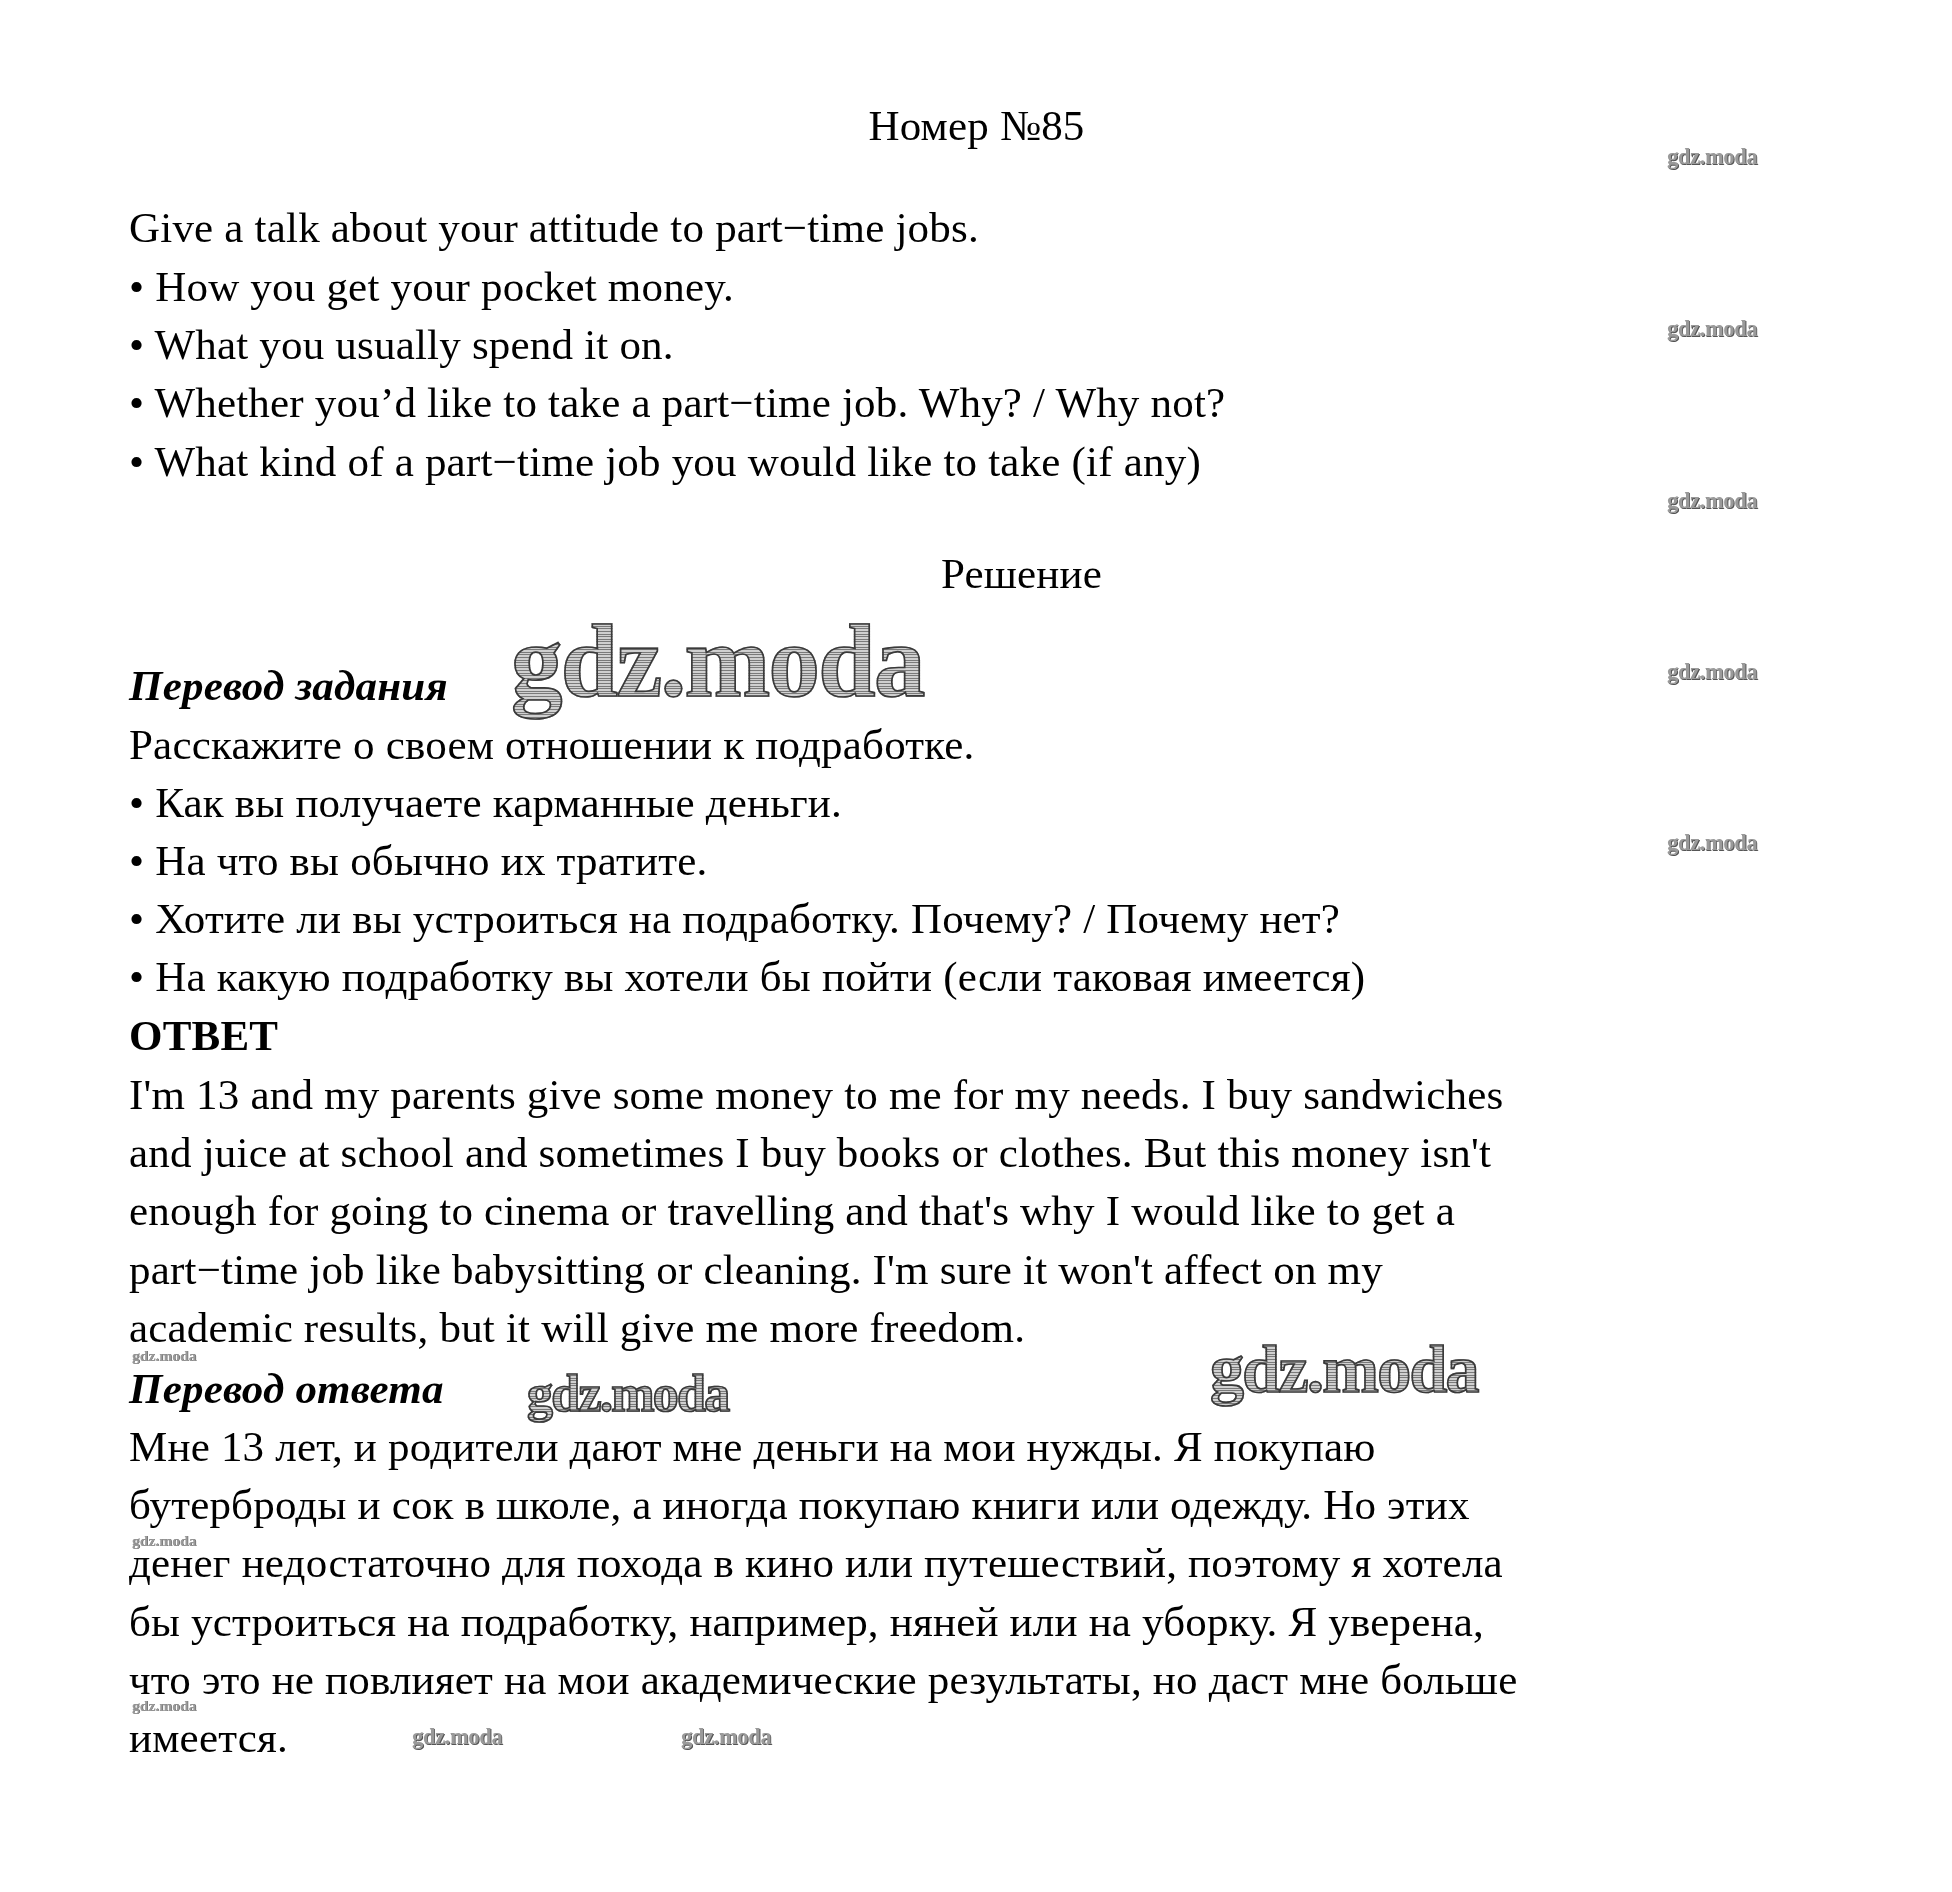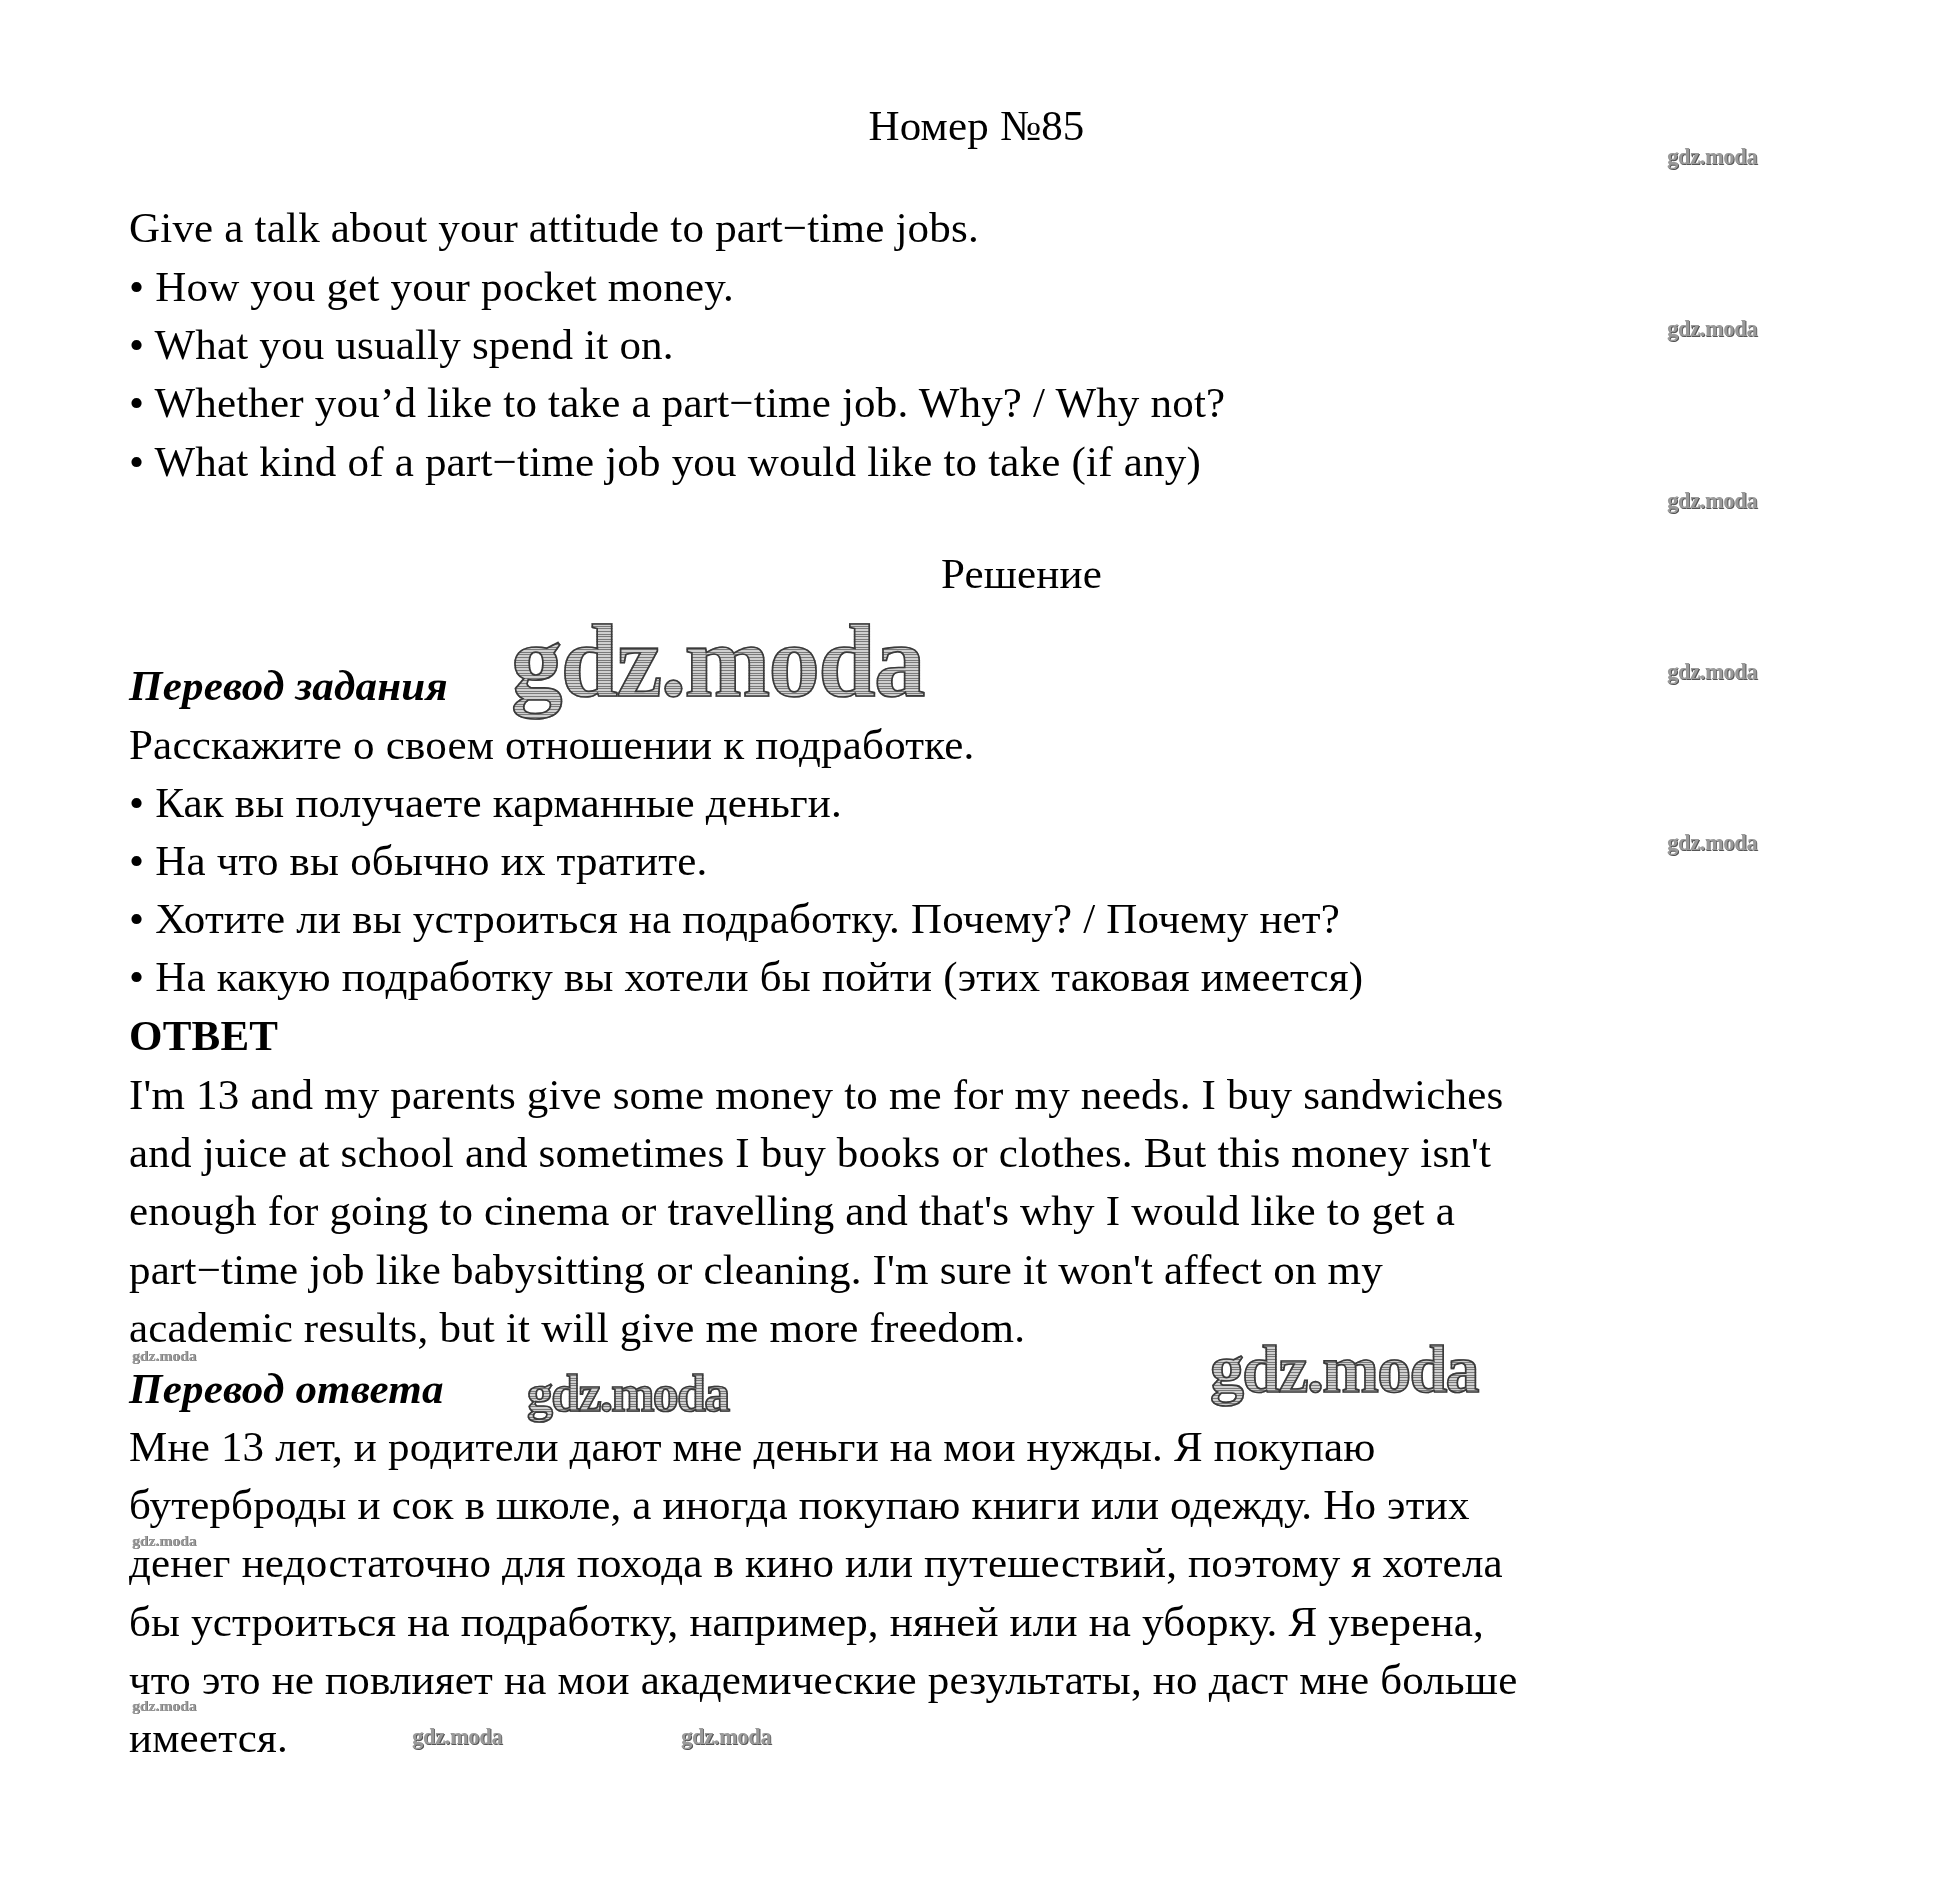--- a/index.html
+++ b/index.html
@@ -36,21 +36,21 @@
   <div class="line" style="top:436px;">• What kind of a part−time job you would like to take (if any)</div>
 
   <div class="line center" style="top:548px;padding-left:45px;">Решение</div>
 
   <div class="line italic-bold" style="top:660px;">Перевод задания</div>
 
   <div class="line" style="top:719px;">Расскажите о своем отношении к подработке.</div>
   <div class="line" style="top:777px;">• Как вы получаете карманные деньги.</div>
   <div class="line" style="top:835px;">• На что вы обычно их тратите.</div>
   <div class="line" style="top:893px;">• Хотите ли вы устроиться на подработку. Почему? / Почему нет?</div>
-  <div class="line" style="top:951px;">• На какую подработку вы хотели бы пойти (этих таковая имеется)</div>
+  <div class="line" style="top:951px;">• На какую подработку вы хотели бы пойти (если таковая имеется)</div>
 
   <div class="line bold" style="top:1010px;">ОТВЕТ</div>
   <div class="line" style="top:1069px;">I'm 13 and my parents give some money to me for my needs. I buy sandwiches</div>
   <div class="line" style="top:1127px;">and juice at school and sometimes I buy books or clothes. But this money isn't</div>
   <div class="line" style="top:1185px;">enough for going to cinema or travelling and that's why I would like to get a</div>
   <div class="line" style="top:1244px;">part−time job like babysitting or cleaning. I'm sure it won't affect on my</div>
   <div class="line" style="top:1302px;">academic results, but it will give me more freedom.</div>
 
   <div class="line italic-bold" style="top:1363px;">Перевод ответа</div>
 

